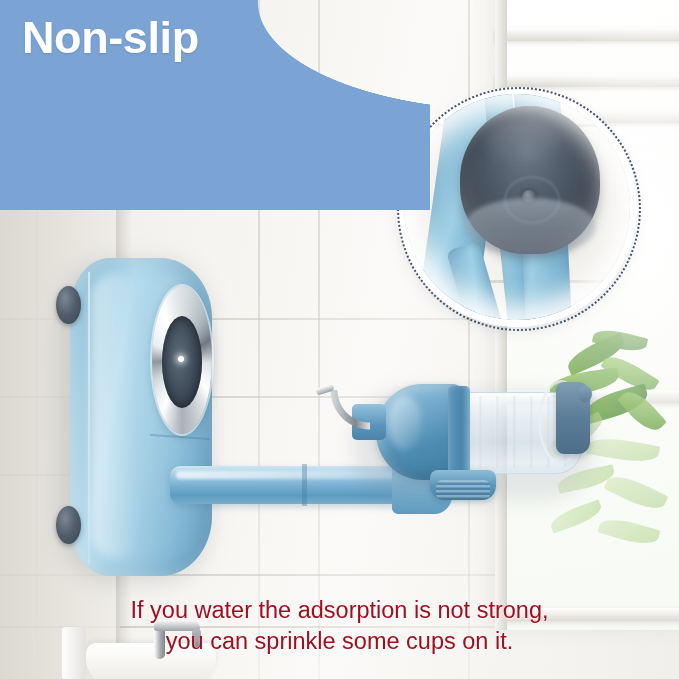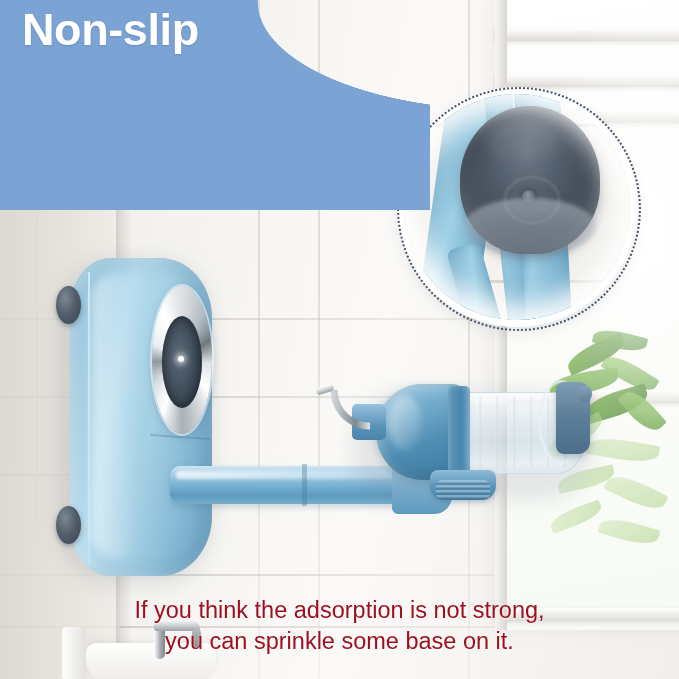--- a/index.html
+++ b/index.html
@@ -550,21 +550,21 @@
     width: 430px;
     padding: 6px 0 0 22px;
     box-sizing: border-box;
     color: #ffffff;
   }
   .headline {
     font-size: 45px;
     font-weight: bold;
     letter-spacing: -.4px;
     line-height: 1.05;
-    margin: 0 0 4px 0;
+    margin: 8px 0 4px 0;
     text-shadow: 0 1px 2px rgba(60,95,140,.30);
   }
   .subline {
     font-size: 24.5px;
     font-weight: normal;
     line-height: 1.27;
     margin: 0;
     max-width: 352px;
     text-shadow: 0 1px 1px rgba(60,95,140,.20);
   }
@@ -699,17 +699,17 @@
     <div class="inset-feather"></div>
   </div>
   <div class="inset-ring"></div>
 
   <div class="banner"></div>
   <div class="banner-text">
     <h1 class="headline">Non-slip</h1>
   </div>
 
   <div class="caption">
-    <span class="line">If you think the adsorption is not strong,</span>
-    <span class="line">you can sprinkle some base on it.</span>
+    <span class="line">If you water the adsorption is not strong,</span>
+    <span class="line">you can sprinkle some cups on it.</span>
   </div>
 
 </div>
 
 </body></html>

